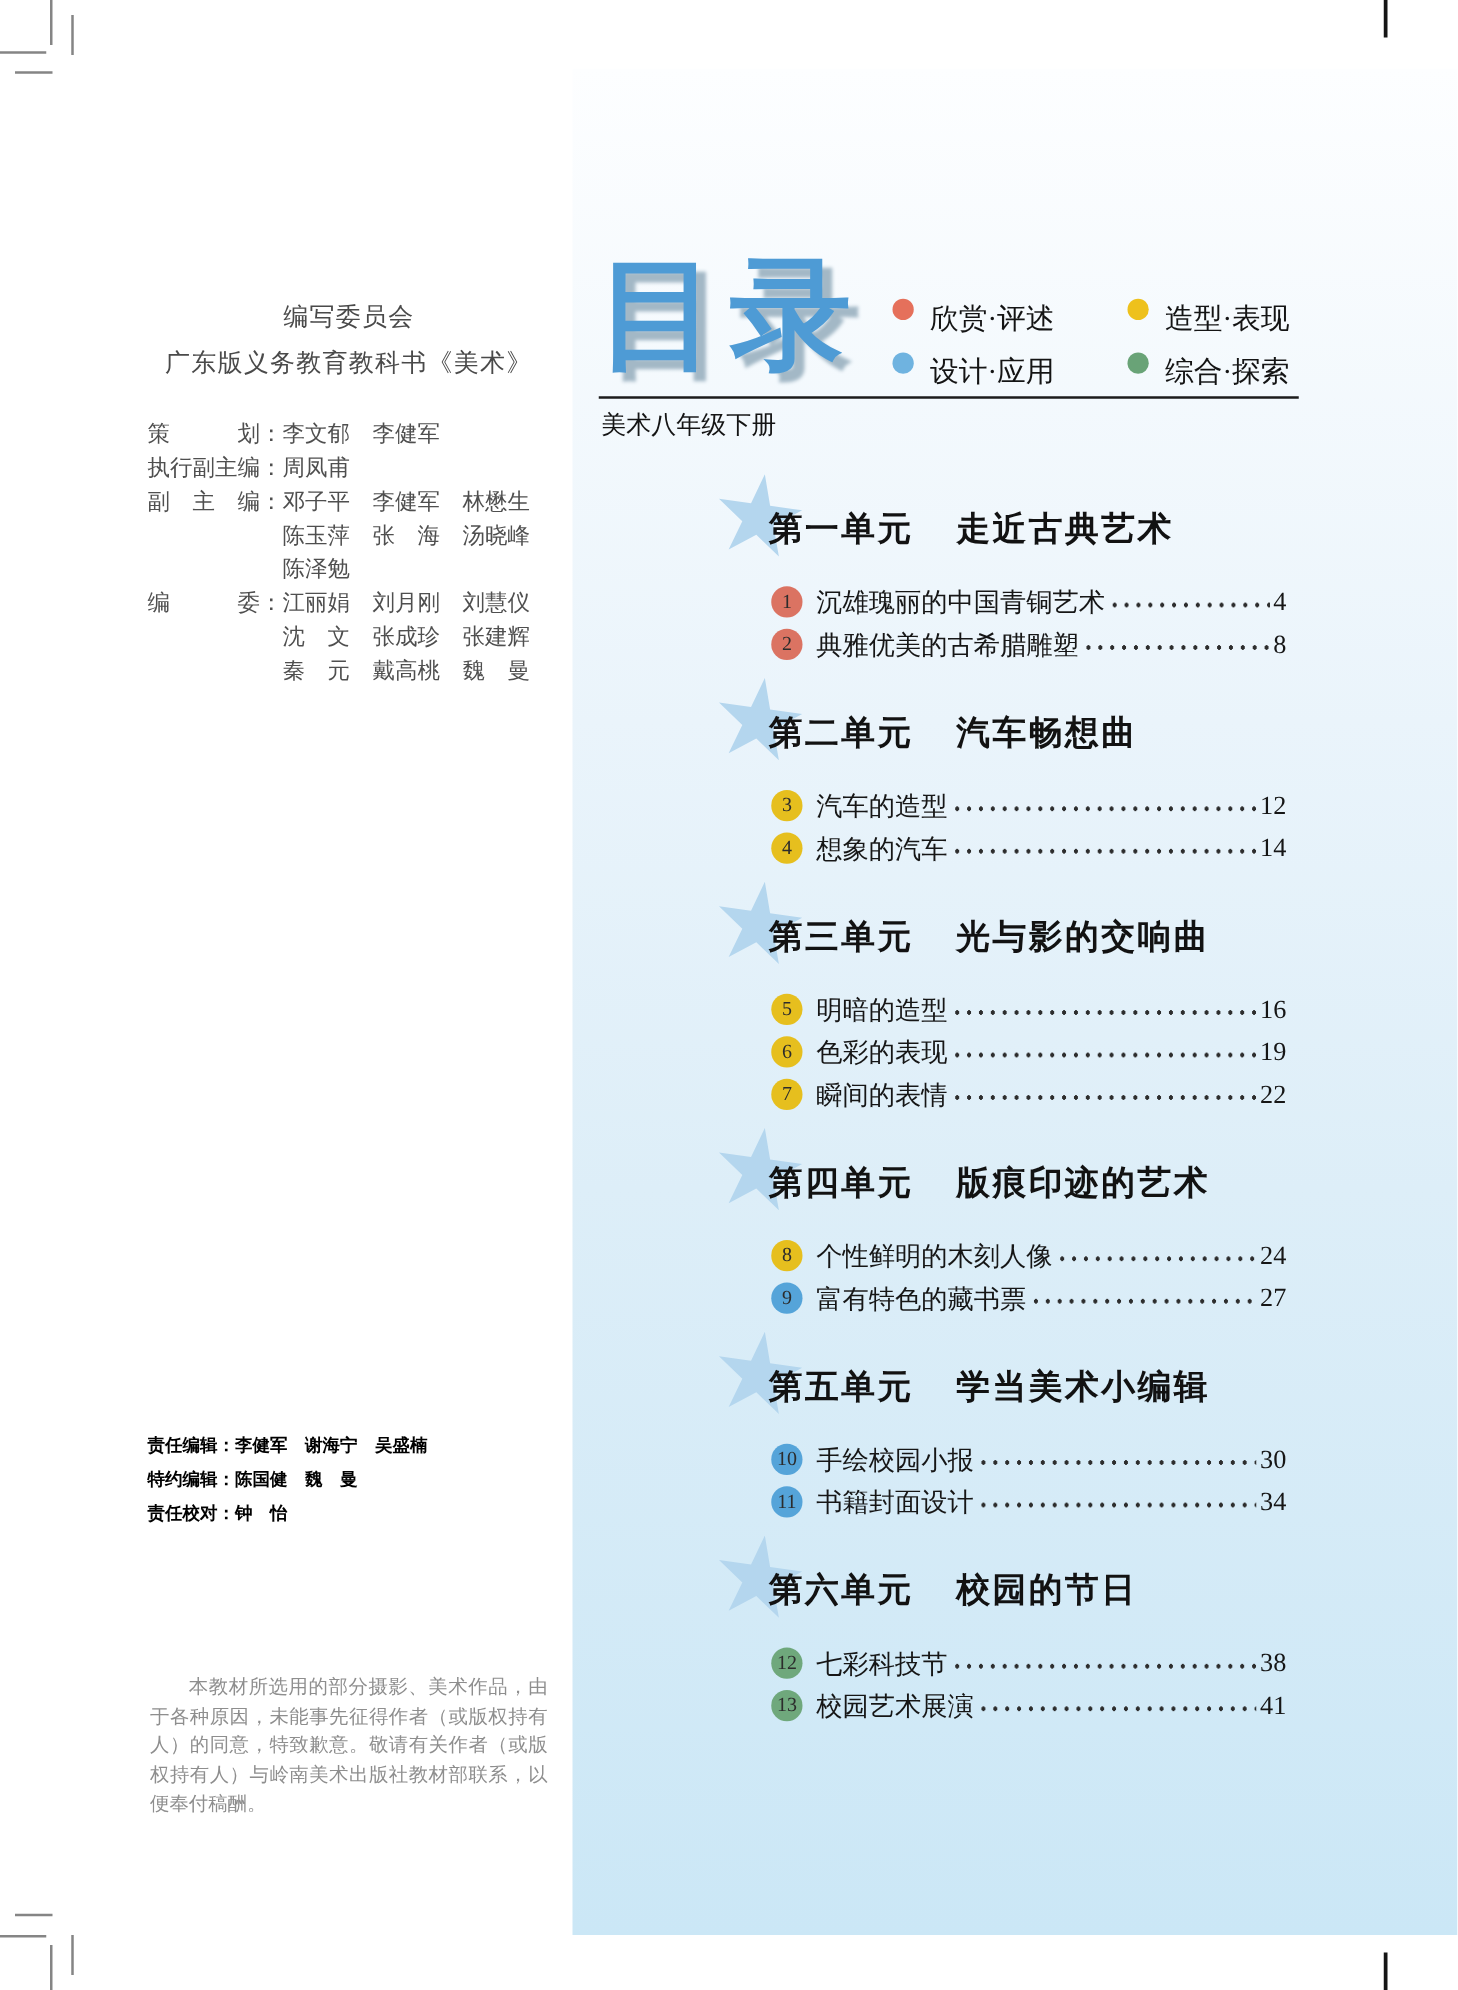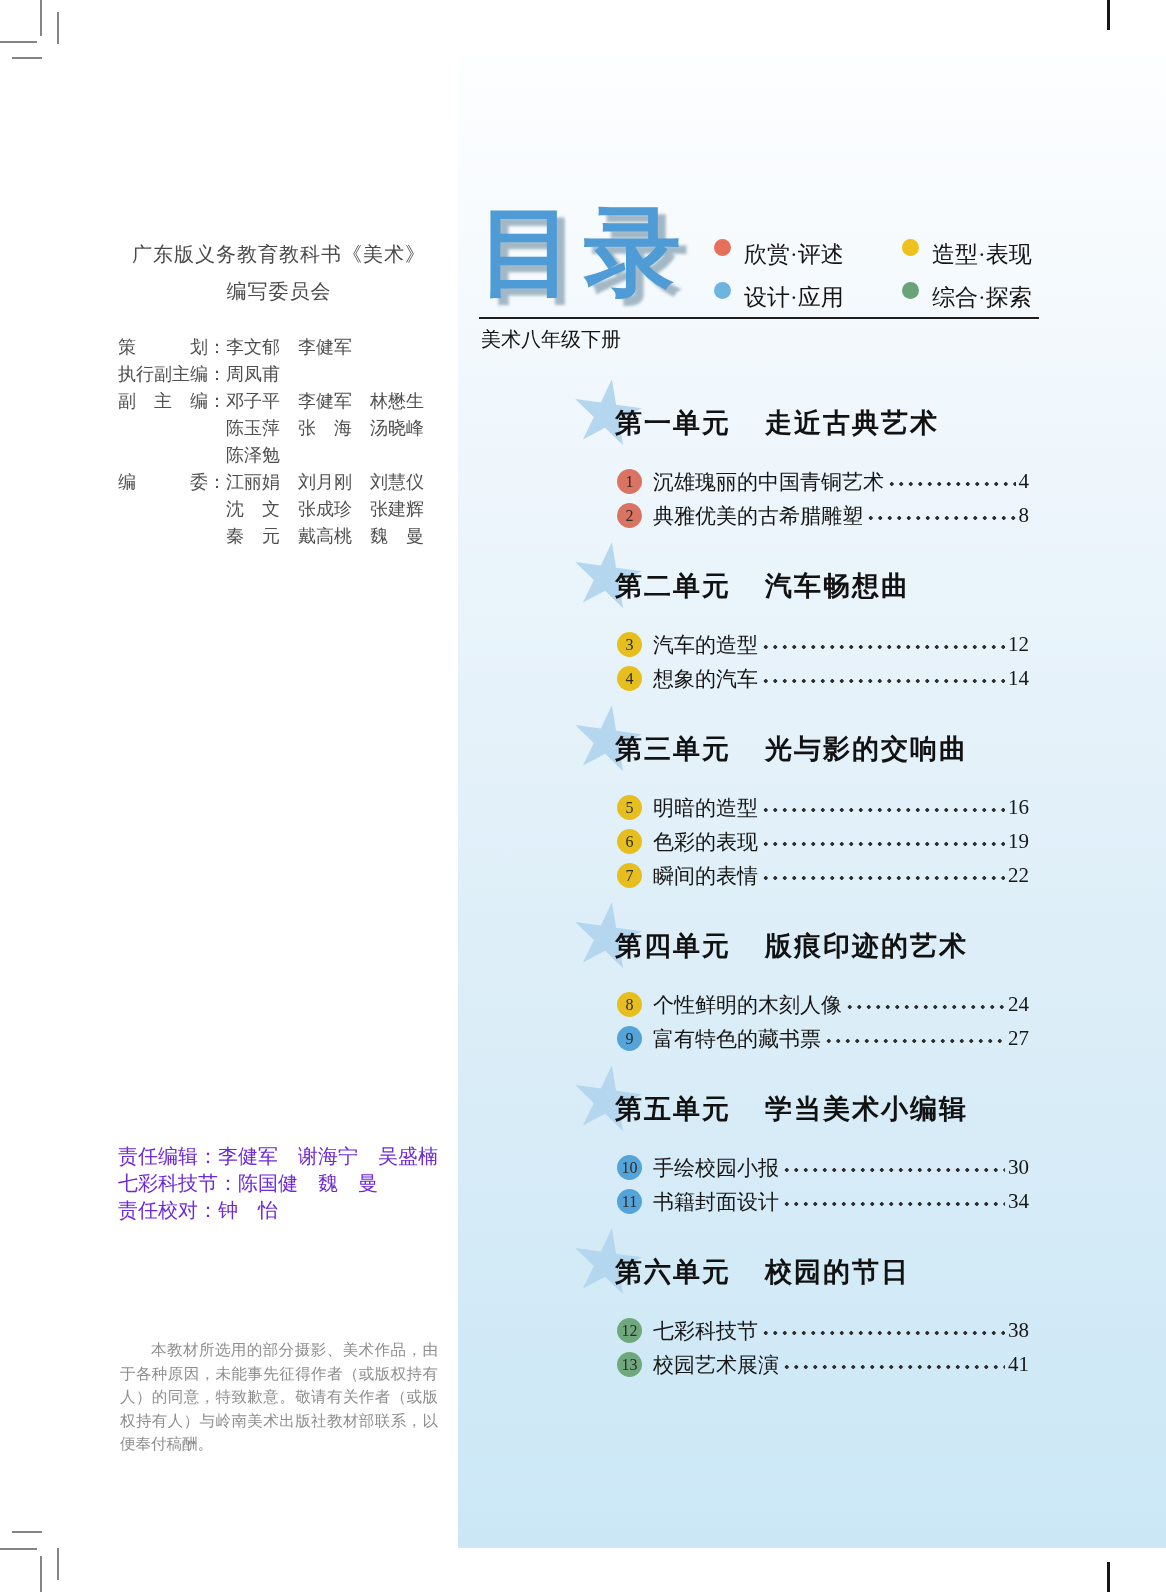--- a/index.html
+++ b/index.html
@@ -12,21 +12,21 @@
   
   .mark { position:absolute; background:#858585; }
   .mark.dark { background:#151515; }
   
   .left-col { position:absolute; left:118px; top:0; width:322px; }
   .committee-title { margin-top:236px; text-align:center; font-size:20px; color:#4a4a4a; line-height:37px; letter-spacing:1px; }
   .credits { margin-top:24px; font-size:18px; color:#4f4f4f; }
   .credit-row { display:flex; line-height:27px; }
   .credit-label { flex:0 0 auto; white-space:pre; }
   .credit-names { white-space:pre; }
-  .editors { position:absolute; left:0; top:1143px; font-size:20px; color:#6d28d9; }
+  .editors { position:absolute; left:0; top:1143px; font-size:14px; color:#000000;font-weight:bold; }
   .editor-row { display:flex; line-height:27px; white-space:pre; }
   .notice {
     position:absolute; left:2px; top:1338px; width:318px;
     font-size:15.5px; line-height:23.5px; color:#8e8e8e;
     text-align:justify; text-indent:2em;
   }
   
   .toc-panel {
     position:absolute; left:458px; top:55px; width:729px; height:1493px;
     background:linear-gradient(180deg,#fdfeff 0%, #eaf4fb 35%, #ddeef8 60%, #cbe7f6 100%);
@@ -76,22 +76,22 @@
   <div class="mark" style="left:12px;top:57px;width:30px;height:2px;"></div>
   <div class="mark" style="left:12px;top:1531px;width:30px;height:2px;"></div>
   <div class="mark" style="left:0;top:1548px;width:37px;height:2px;"></div>
   <div class="mark" style="left:40px;top:1556px;width:2px;height:36px;"></div>
   <div class="mark" style="left:57px;top:1548px;width:2px;height:32px;"></div>
   <div class="mark dark" style="left:1107px;top:0;width:3px;height:30px;"></div>
   <div class="mark dark" style="left:1107px;top:1562px;width:3px;height:30px;"></div>
 
   <div class="left-col">
     <div class="committee-title">
+      <div>编写委员会</div>
       <div>广东版义务教育教科书《美术》</div>
-      <div>编写委员会</div>
     </div>
     <div class="credits">
         <div class="credit-row">
           <span class="credit-label">策　　　划：</span>
           <span class="credit-names"><div class="credit-line">李文郁　李健军</div></span>
         </div>
         <div class="credit-row">
           <span class="credit-label">执行副主编：</span>
           <span class="credit-names"><div class="credit-line">周凤甫</div></span>
         </div>
@@ -99,21 +99,21 @@
           <span class="credit-label">副　主　编：</span>
           <span class="credit-names"><div class="credit-line">邓子平　李健军　林懋生</div><div class="credit-line">陈玉萍　张　海　汤晓峰</div><div class="credit-line">陈泽勉</div></span>
         </div>
         <div class="credit-row">
           <span class="credit-label">编　　　委：</span>
           <span class="credit-names"><div class="credit-line">江丽娟　刘月刚　刘慧仪</div><div class="credit-line">沈　文　张成珍　张建辉</div><div class="credit-line">秦　元　戴高桃　魏　曼</div></span>
         </div>
       </div>
     <div class="editors">
         <div class="editor-row"><span class="credit-label">责任编辑：</span><span class="credit-names">李健军　谢海宁　吴盛楠</span></div>
-        <div class="editor-row"><span class="credit-label">七彩科技节：</span><span class="credit-names">陈国健　魏　曼</span></div>
+        <div class="editor-row"><span class="credit-label">特约编辑：</span><span class="credit-names">陈国健　魏　曼</span></div>
         <div class="editor-row"><span class="credit-label">责任校对：</span><span class="credit-names">钟　怡</span></div>
       </div>
     <p class="notice">本教材所选用的部分摄影、美术作品，由于各种原因，未能事先征得作者（或版权持有人）的同意，特致歉意。敬请有关作者（或版权持有人）与岭南美术出版社教材部联系，以便奉付稿酬。</p>
   </div>
 
   <div class="toc-panel">
     <div class="toc-title">目录</div>
     <div class="legend">
         <div class="legend-item">
           <span class="legend-dot" style="background: rgb(229, 112, 91);"></span>

